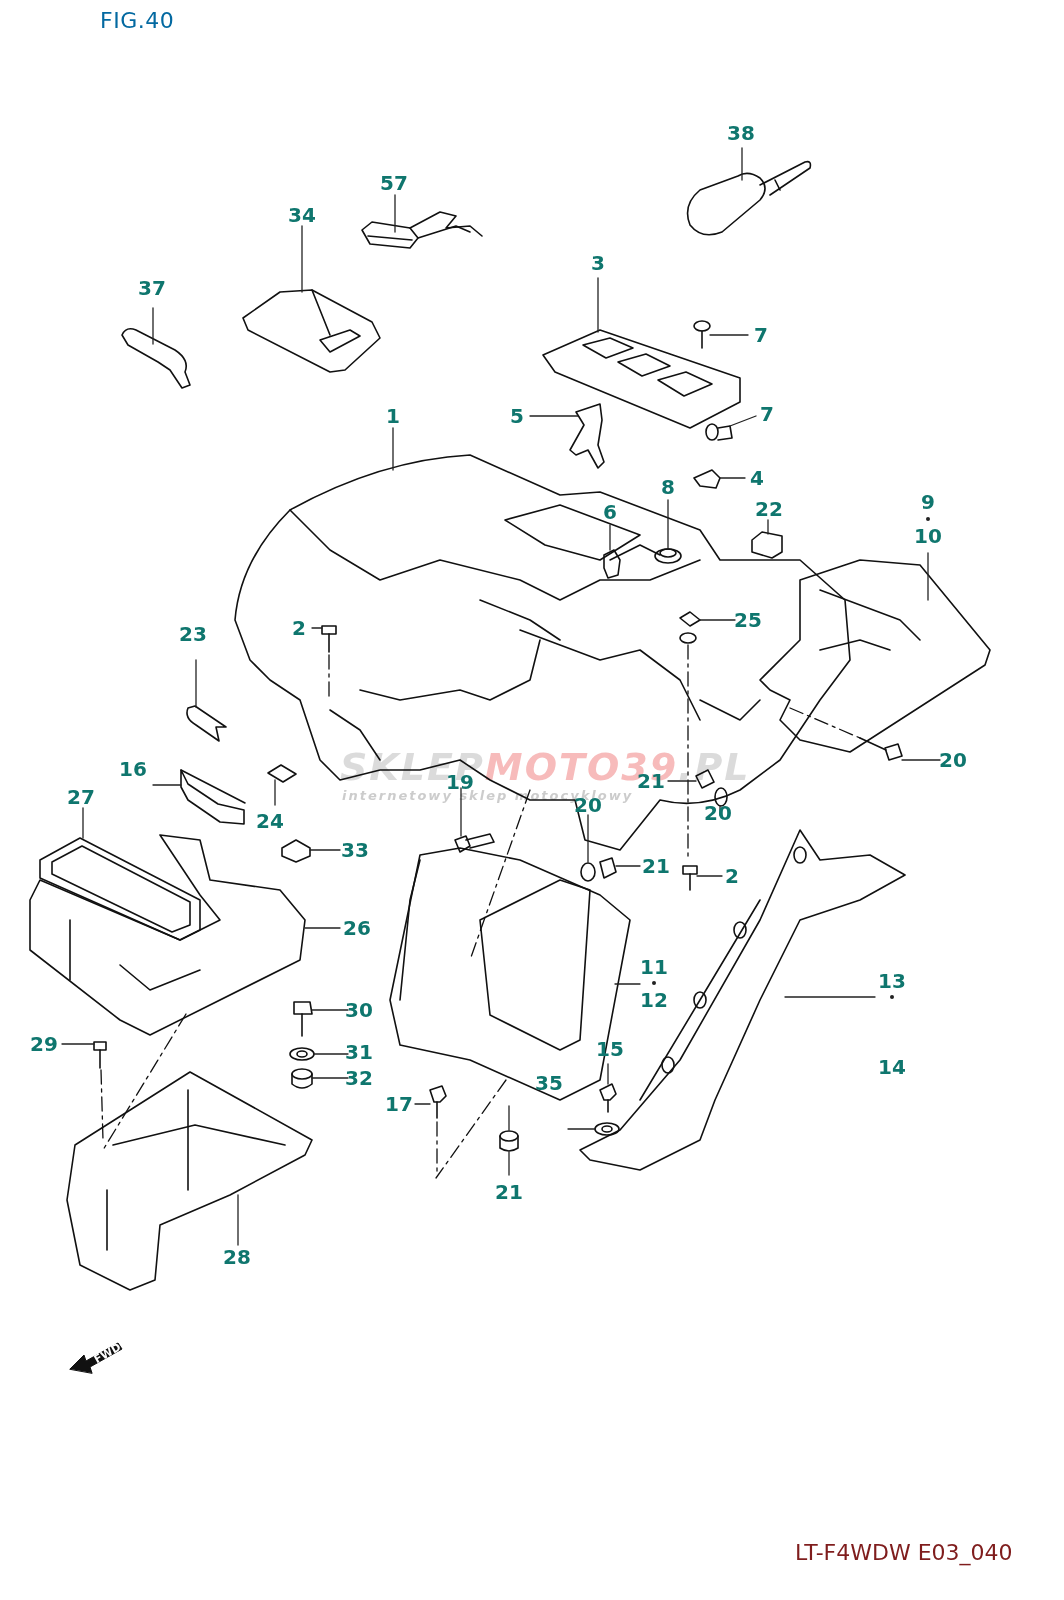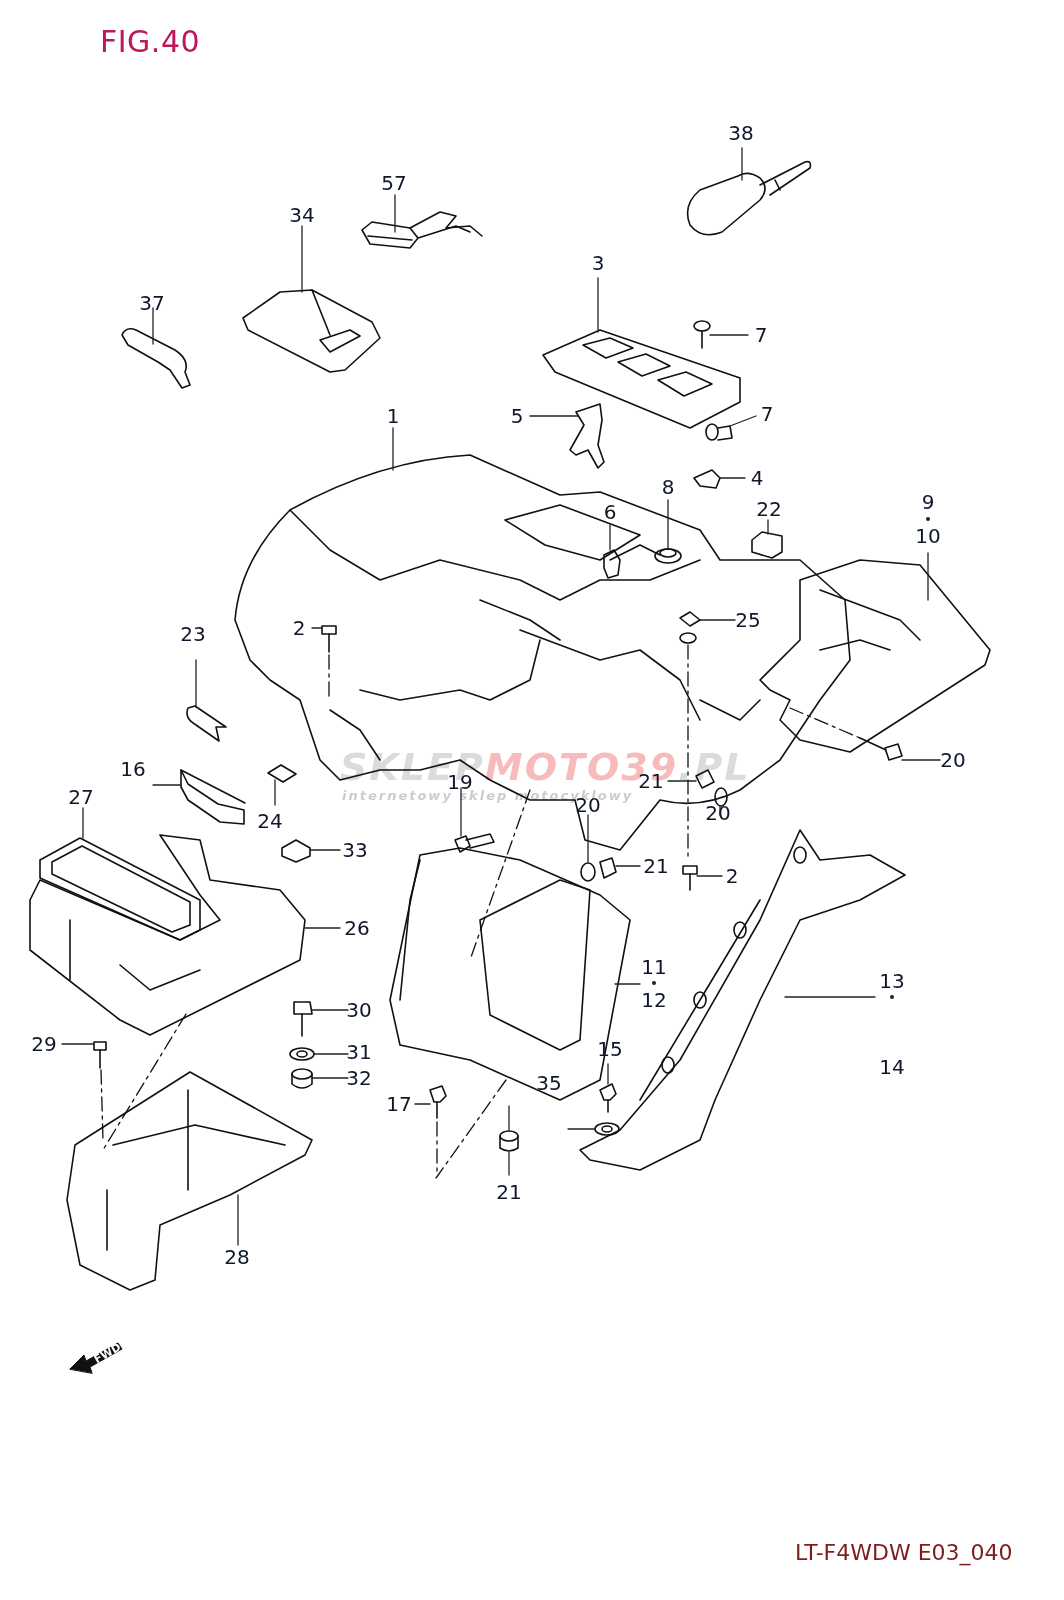--- a/index.html
+++ b/index.html
@@ -1,20 +1,20 @@
 <!DOCTYPE html>
 <html><head>
 <meta charset="utf-8">
 <style>
   html, body { margin:0; padding:0; background:#ffffff; }
   body { width:1064px; height:1600px; position:relative; overflow:hidden; font-family:"DejaVu Sans", sans-serif; }
-  .fig-title { position:absolute; left:100px; top:24px; font-size:30px; color:#be185d; letter-spacing:0.5px; }
+  .fig-title { position:absolute; left:100px; top:8px; font-size:22px; color:#0369a1; letter-spacing:0.5px; }
   .code { position:absolute; left:795px; top:1540px; font-size:22px; color:#7f1d1d; }
   svg.art { position:absolute; left:0; top:0; }
-  .lbl { position:absolute; font-size:20px; color:#0f172a; transform:translate(-50%,-50%); white-space:nowrap; }
+  .lbl { position:absolute; font-size:20px; color:#0f766e; transform:translate(-50%,-50%); white-space:nowrap;font-weight:bold; }
   .dot { position:absolute; width:4px; height:4px; border-radius:50%; background:#222; transform:translate(-50%,-50%); }
   .wm { position:absolute; left:340px; top:745px; font-family:"DejaVu Sans", sans-serif; font-weight:bold; font-style:italic; font-size:38px; color:rgba(190,190,190,0.55); letter-spacing:2px; }
   .wm .accent { color:rgba(240,120,120,0.5); }
   .wm-sub { position:absolute; left:342px; top:788px; font-style:italic; font-weight:bold; font-size:13px; color:rgba(170,170,170,0.6); letter-spacing:2px; }
   .fwd { position:absolute; left:68px; top:1335px; }
   path, line, polyline, polygon, rect, ellipse, circle { fill:none; stroke:#111; stroke-width:1.6; stroke-linejoin:round; stroke-linecap:round; }
   .lead { stroke:#222; stroke-width:1.3; }
   .dash { stroke-dasharray:14 5 3 5; stroke-width:1.3; }
 </style>
 </head>
@@ -310,19 +310,19 @@
 <div class="lbl" style="left:81px;top:797px">27</div>
 <div class="lbl" style="left:237px;top:1257px">28</div>
 <div class="lbl" style="left:44px;top:1044px">29</div>
 <div class="lbl" style="left:359px;top:1010px">30</div>
 <div class="lbl" style="left:359px;top:1052px">31</div>
 <div class="lbl" style="left:359px;top:1078px">32</div>
 <div class="lbl" style="left:355px;top:850px">33</div>
 <div class="lbl" style="left:302px;top:215px">34</div>
 <div class="lbl" style="left:549px;top:1083px">35</div>
 <div class="lbl" style="left:394px;top:183px">57</div>
-<div class="lbl" style="left:152px;top:303px">37</div>
+<div class="lbl" style="left:152px;top:288px">37</div>
 <div class="lbl" style="left:741px;top:133px">38</div>
 
 <svg class="fwd" width="60" height="40" viewBox="0 0 60 40">
   <polygon points="2,34 16,20 18,26 50,8 54,14 22,32 24,38" style="fill:#111;stroke:#111;stroke-width:1"></polygon>
   <text x="26" y="26" transform="rotate(-30 32 22)" style="fill:#fff;stroke:none;font-family:'DejaVu Sans',sans-serif;font-size:11px;font-weight:bold;">FWD</text>
 </svg>
 
 </body></html>

